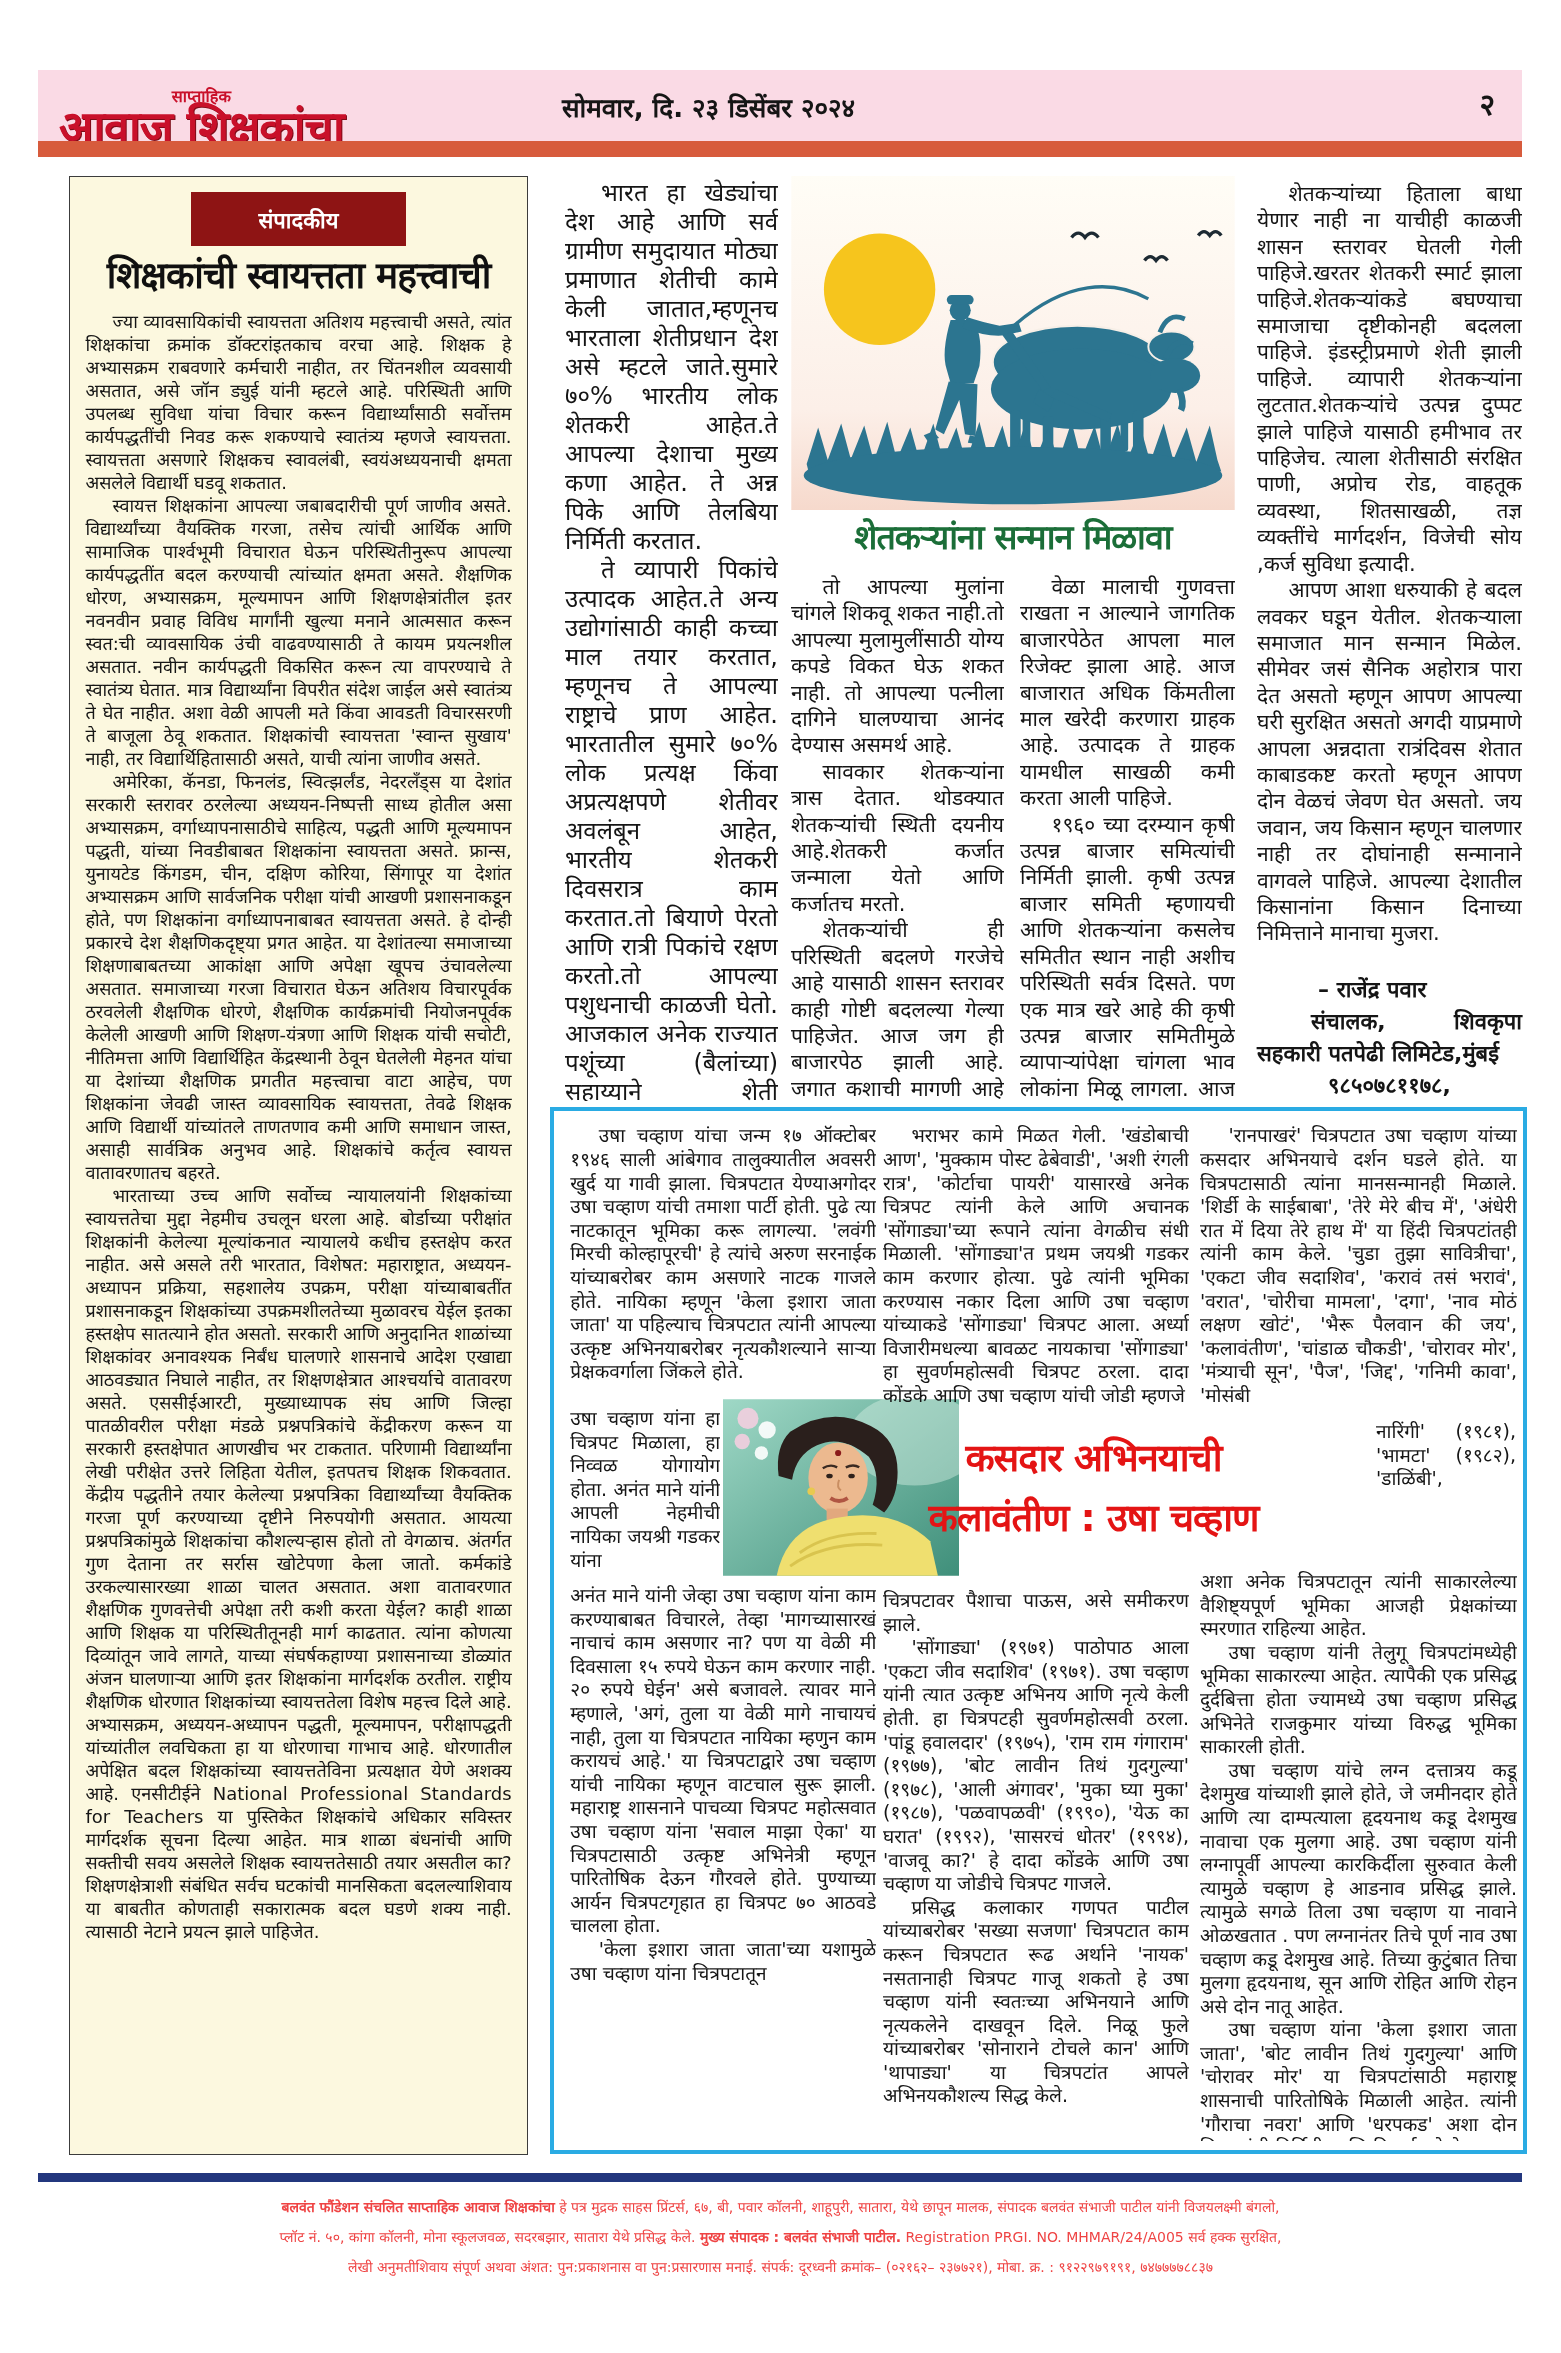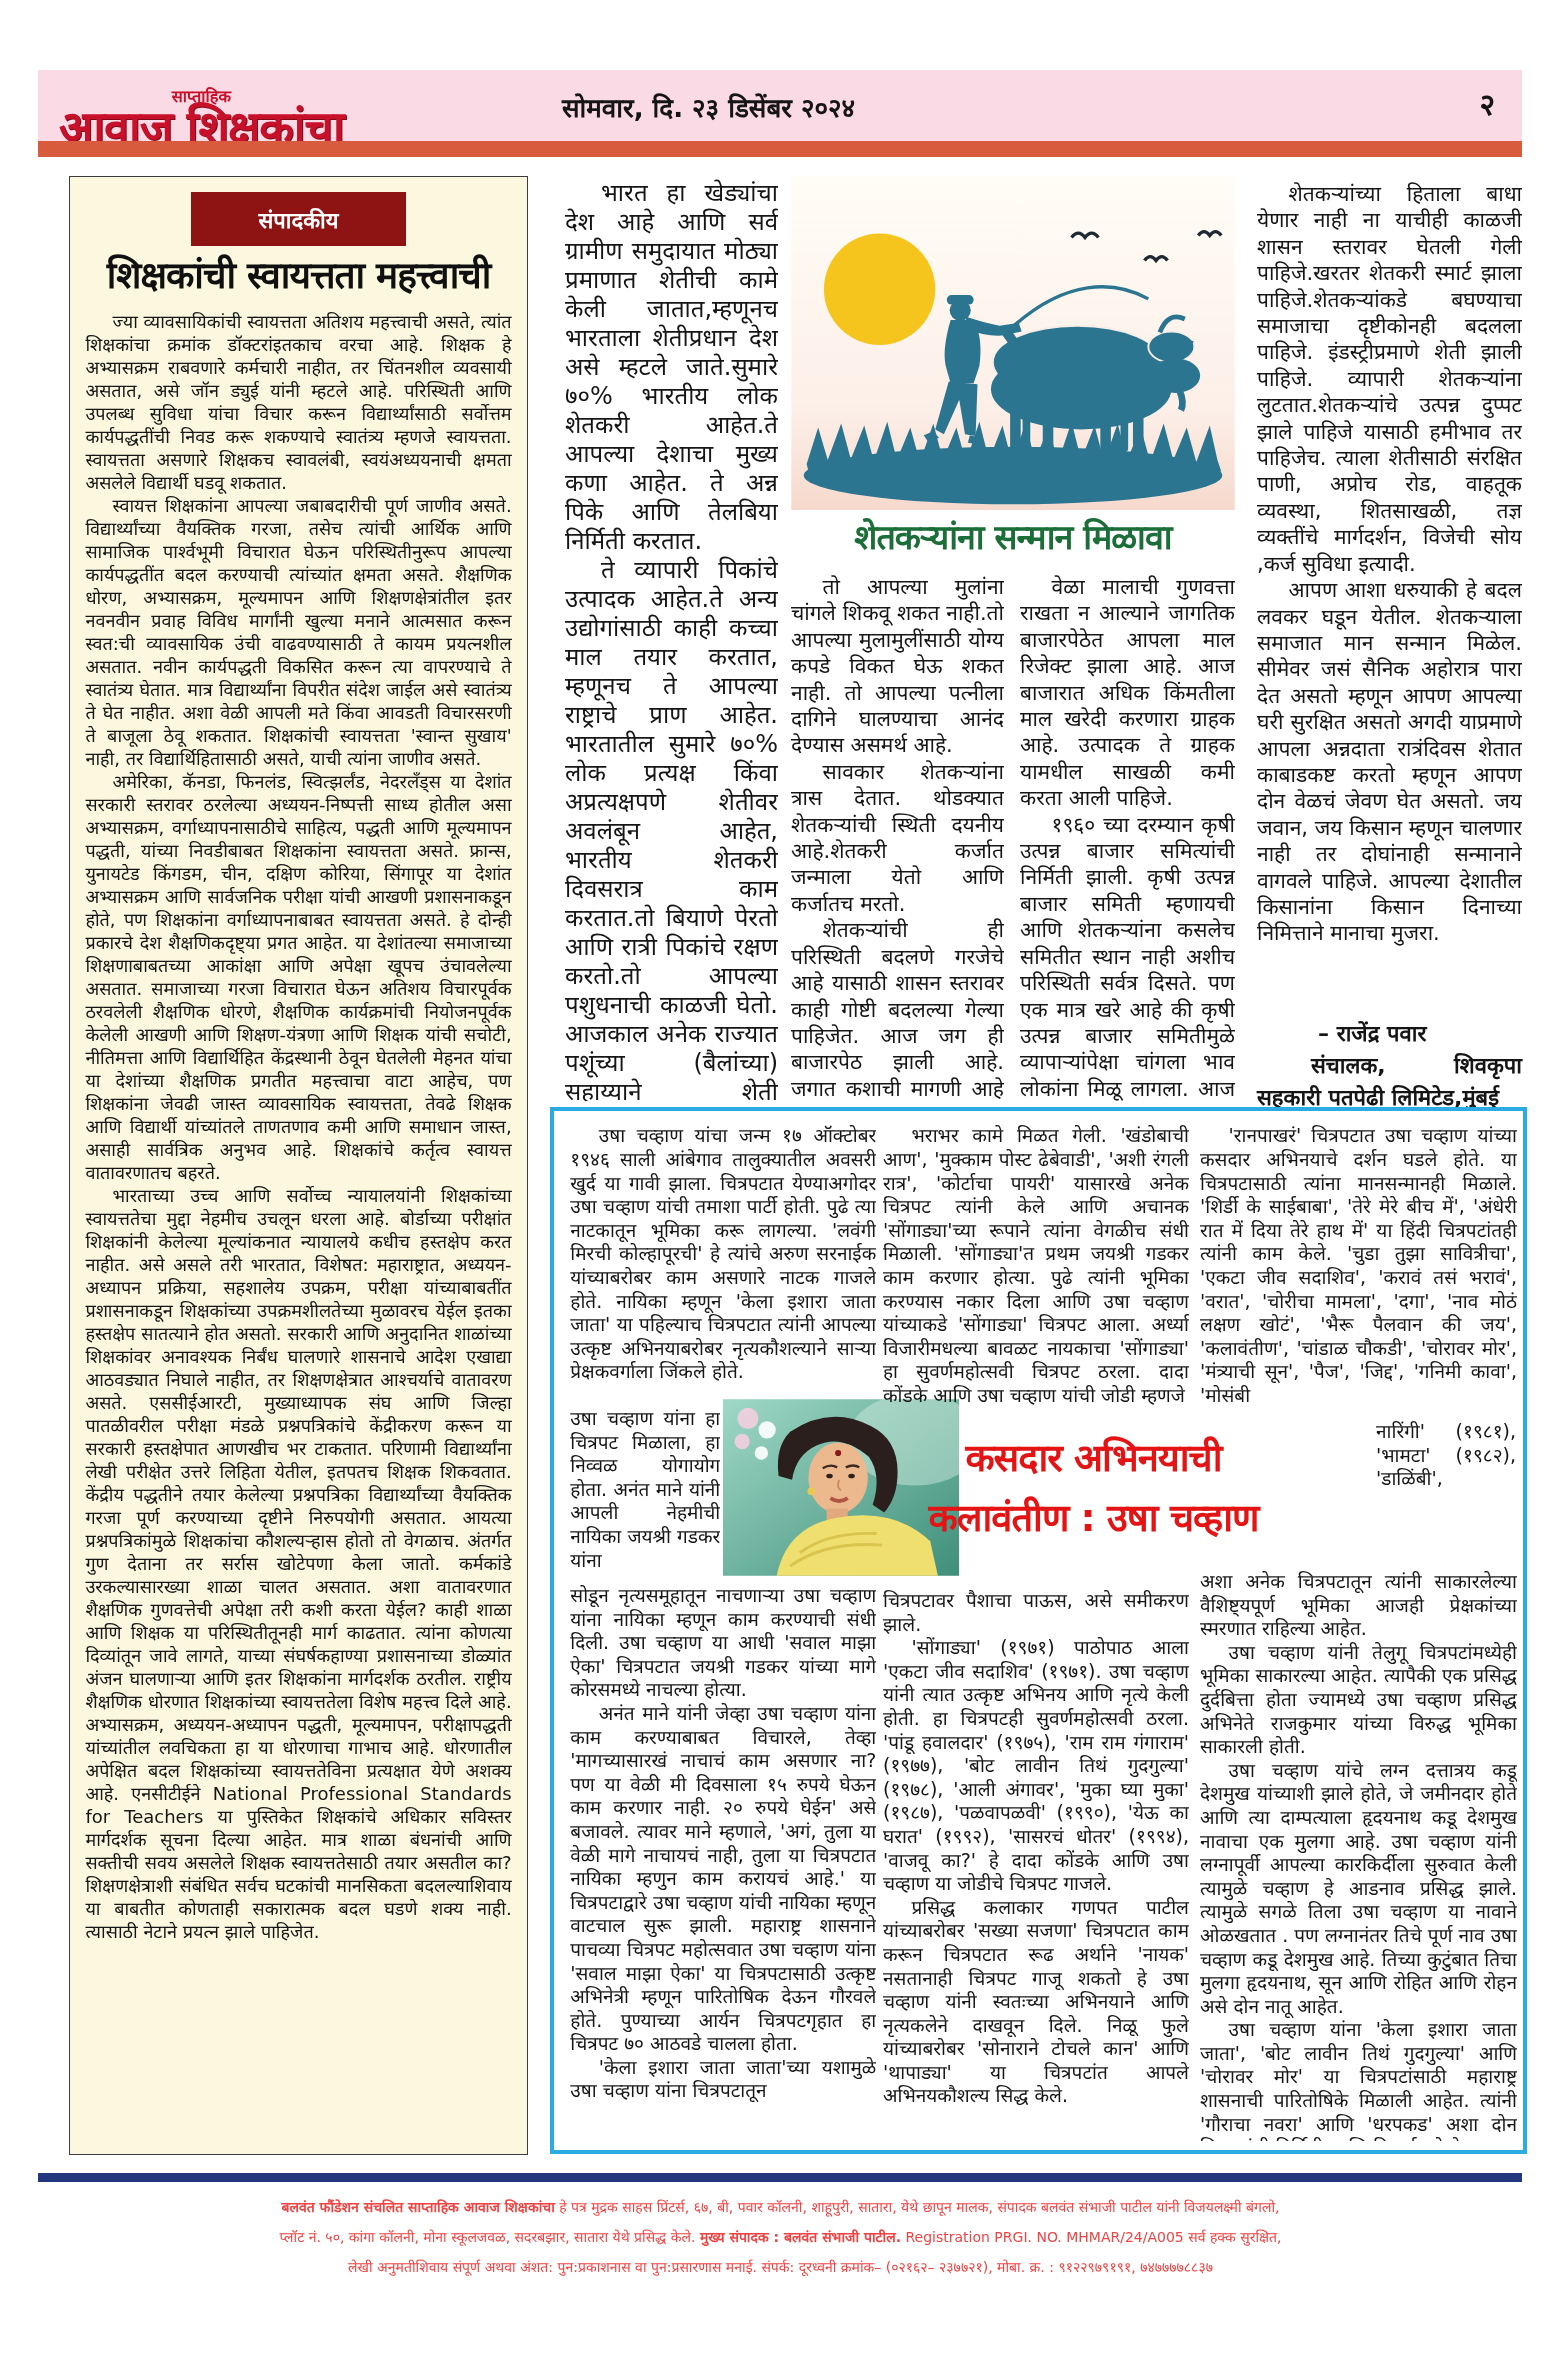--- a/index.html
+++ b/index.html
@@ -23,21 +23,21 @@
           margin:5.8px 0 9.6px 0;letter-spacing:-1px;white-space:nowrap;}
   .edbody{height:1783px;overflow:hidden;font-size:18px;line-height:23px;}
   .news{text-align:justify;color:#151515;overflow:hidden;}
   .news p{margin:0;text-indent:1.5em;}
   .cont p:first-child{text-indent:0;}
   
   .colA{font-size:24px;line-height:29px;}
   .colB{font-size:21px;line-height:26.4px;}
   .caption{color:#1b6e38;font-size:34px;font-weight:bold;text-align:center;letter-spacing:-1px;}
   .byline{font-size:22px;line-height:32px;font-weight:bold;color:#151515;}
-  .byline .l1{padding-left:61px;margin-top:44px;}
+  .byline .l1{padding-left:61px;}
   .byline .l2{padding-left:54px;text-align:justify;text-align-last:justify;}
   .byline .ctr{text-align:center;}
   
   .cyanbox{background:#ffffff;border:4.8px solid #2aabe3;box-sizing:border-box;}
   .boxcol{font-size:19px;line-height:23.6px;}
   .ushahead{color:#e41414;font-weight:bold;text-align:center;font-size:38px;line-height:60px;
             letter-spacing:-1px;white-space:nowrap;}
   
   .footer{font-size:14px;line-height:30px;color:#ef4444;text-align:center;}
   .footer b{font-weight:bold;}
@@ -188,21 +188,20 @@
         <path d="M121,84 q-3,8 2,11" stroke="#c98e62" stroke-width="2" fill="none"></path>
         <path d="M112,103 q9,6 18,0" stroke="#b05542" stroke-width="4" fill="none"></path>
         <circle cx="92" cy="96" r="4" fill="#e8c94f"></circle>
         <rect x="108" y="114" width="22" height="16" fill="#e2a87e"></rect>
         <path d="M56,184 q10,-50 60,-60 q62,-12 100,24 l8,36 z" fill="#efdf6f"></path>
         <path d="M80,160 q30,-22 80,-20 M70,174 q36,-26 96,-22" stroke="#d9c44e" stroke-width="3" fill="none"></path>
       </svg>
     </div>
 
     <div class="abs news boxcol cont" style="left:16.3px;top:473px;width:306px;height:557px;">
-        <p>सोडून नृत्यसमूहातून नाचणाऱ्या उषा चव्हाण यांना नायिका म्हणून काम करण्याची संधी दिली. उषा चव्हाण या आधी 'सवाल माझा ऐका' चित्रपटात जयश्री गडकर यांच्या मागे कोरसमध्ये नाचल्या होत्या.</p>
         <p>अनंत माने यांनी जेव्हा उषा चव्हाण यांना काम करण्याबाबत विचारले, तेव्हा 'मागच्यासारखं नाचाचं काम असणार ना? पण या वेळी मी दिवसाला १५ रुपये घेऊन काम करणार नाही. २० रुपये घेईन' असे बजावले. त्यावर माने म्हणाले, 'अगं, तुला या वेळी मागे नाचायचं नाही, तुला या चित्रपटात नायिका म्हणुन काम करायचं आहे.' या चित्रपटाद्वारे उषा चव्हाण यांची नायिका म्हणून वाटचाल सुरू झाली. महाराष्ट्र शासनाने पाचव्या चित्रपट महोत्सवात उषा चव्हाण यांना 'सवाल माझा ऐका' या चित्रपटासाठी उत्कृष्ट अभिनेत्री म्हणून पारितोषिक देऊन गौरवले होते. पुण्याच्या आर्यन चित्रपटगृहात हा चित्रपट ७० आठवडे चालला होता.</p>
         <p>'केला इशारा जाता जाता'च्या यशामुळे उषा चव्हाण यांना चित्रपटातून</p>
       </div>
 
     <div class="abs news boxcol" style="left:329px;top:13.4px;width:306px;height:298px;">
         <p>भराभर कामे मिळत गेली. 'खंडोबाची आण', 'मुक्काम पोस्ट ढेबेवाडी', 'अशी रंगली रात्र', 'कोर्टाचा पायरी' यासारखे अनेक चित्रपट त्यांनी केले आणि अचानक 'सोंगाड्या'च्या रूपाने त्यांना वेगळीच संधी मिळाली. 'सोंगाड्या'त प्रथम जयश्री गडकर काम करणार होत्या. पुढे त्यांनी भूमिका करण्यास नकार दिला आणि उषा चव्हाण यांच्याकडे 'सोंगाड्या' चित्रपट आला. अर्ध्या विजारीमधल्या बावळट नायकाचा 'सोंगाड्या' हा सुवर्णमहोत्सवी चित्रपट ठरला. दादा कोंडके आणि उषा चव्हाण यांची जोडी म्हणजे</p>
       </div>
 
     <div class="abs ushahead" style="left:334px;top:317px;width:411px;height:140px;">
       <div>कसदार अभिनयाची</div>

